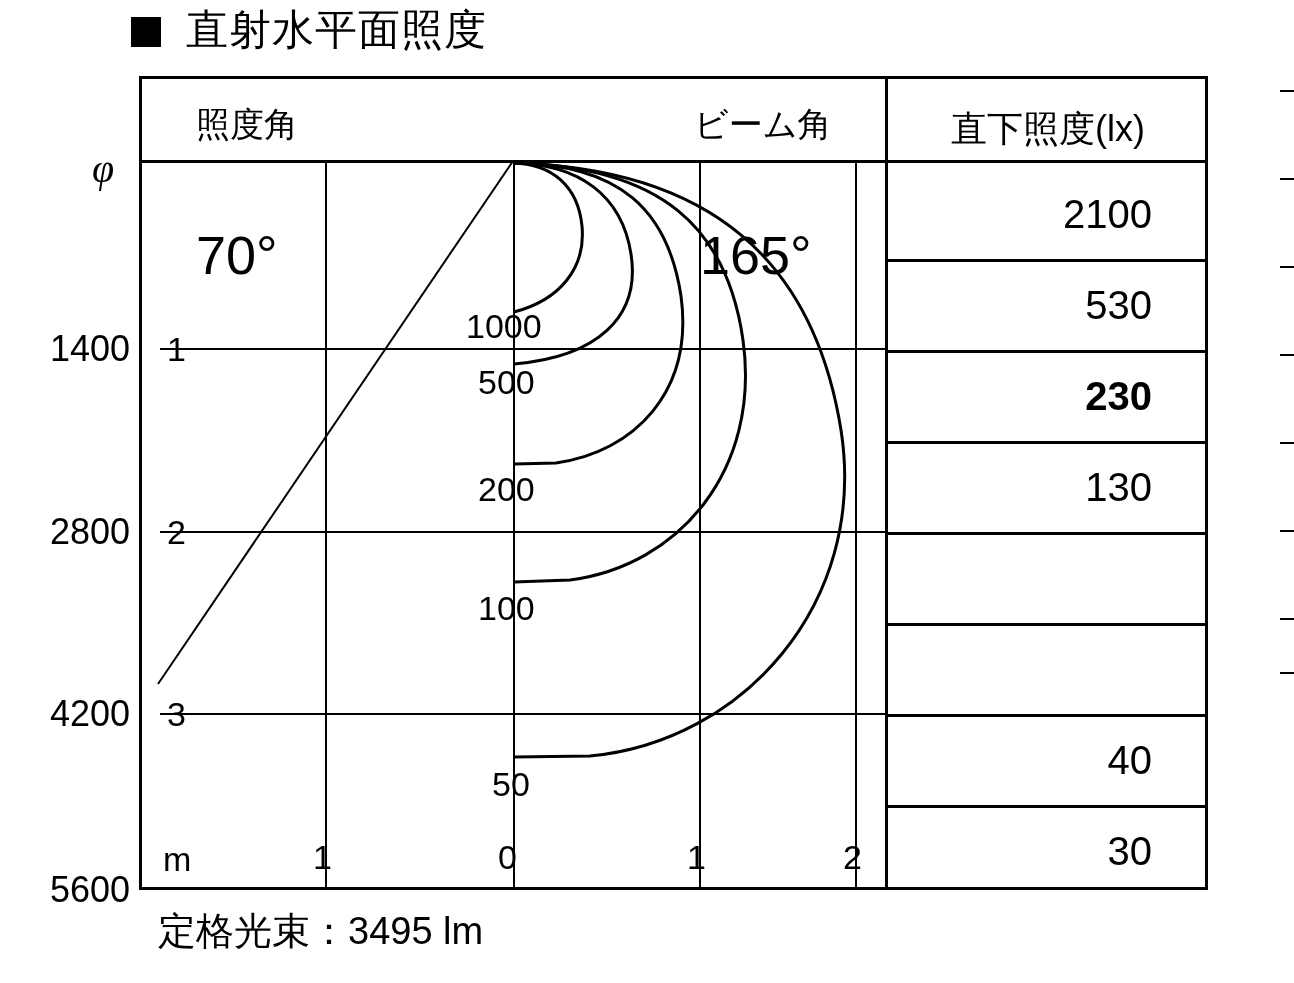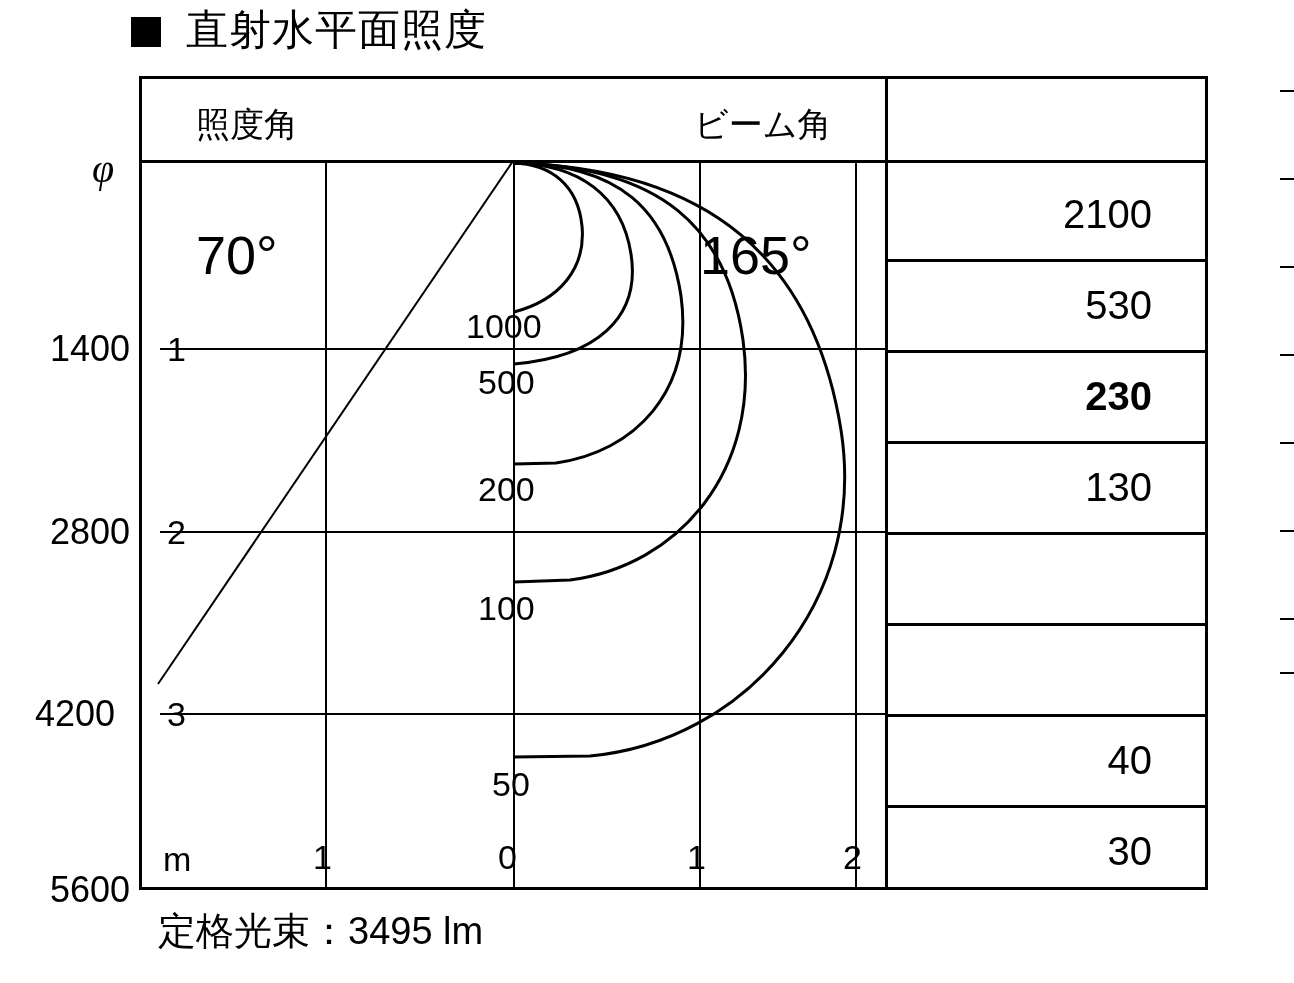--- a/index.html
+++ b/index.html
@@ -179,21 +179,21 @@
   <div class="vline" style="left:855px; height:728px;"></div>
 
   <div class="hline" style="left:160px; top:348px; width:725px;"></div>
   <div class="hline" style="left:160px; top:531px; width:725px;"></div>
   <div class="hline" style="left:160px; top:713px; width:725px;"></div>
 
   <div class="phi">φ</div>
 
   <div class="ylab" style="left:20px; top:328px; width:110px;">1400</div>
   <div class="ylab" style="left:20px; top:511px; width:110px;">2800</div>
-  <div class="ylab" style="left:20px; top:693px; width:110px;text-align:center;">4200</div>
+  <div class="ylab" style="left:20px; top:693px; width:110px;">4200</div>
   <div class="ylab" style="left:20px; top:869px; width:110px;">5600</div>
 
   <div class="depth" style="left:167px; top:330px;">1</div>
   <div class="depth" style="left:167px; top:513px;">2</div>
   <div class="depth" style="left:167px; top:695px;">3</div>
 
   <div class="lbl-sub" style="left:196px; top:102px;">照度角</div>
   <div class="lbl-sub" style="left:694px; top:102px;">ビーム角</div>
 
   <div class="lbl-angle" style="left:196px; top:180px;">70°</div>
@@ -219,20 +219,21 @@
   <div class="contour-lbl" style="left:478px; top:470px;">200</div>
   <div class="contour-lbl" style="left:478px; top:589px;">100</div>
   <div class="contour-lbl" style="left:492px; top:765px;">50</div>
 
   <div class="xlab" style="left:163px; top:840px;">m</div>
   <div class="xlab" style="left:313px; top:838px;">1</div>
   <div class="xlab" style="left:498px; top:838px;">0</div>
   <div class="xlab" style="left:687px; top:838px;">1</div>
   <div class="xlab" style="left:843px; top:838px;">2</div>
 
+  <div class="tbl-head">直下照度(lx)</div>
 
   <div class="tbl-cell" style="top:192px;">2100</div>
   <div class="tbl-rule" style="top:259px;"></div>
 
   <div class="tbl-cell" style="top:283px;">530</div>
   <div class="tbl-rule" style="top:350px;"></div>
 
   <div class="tbl-cell" style="top:374px;font-weight:bold;">230</div>
   <div class="tbl-rule" style="top:441px;"></div>
 

